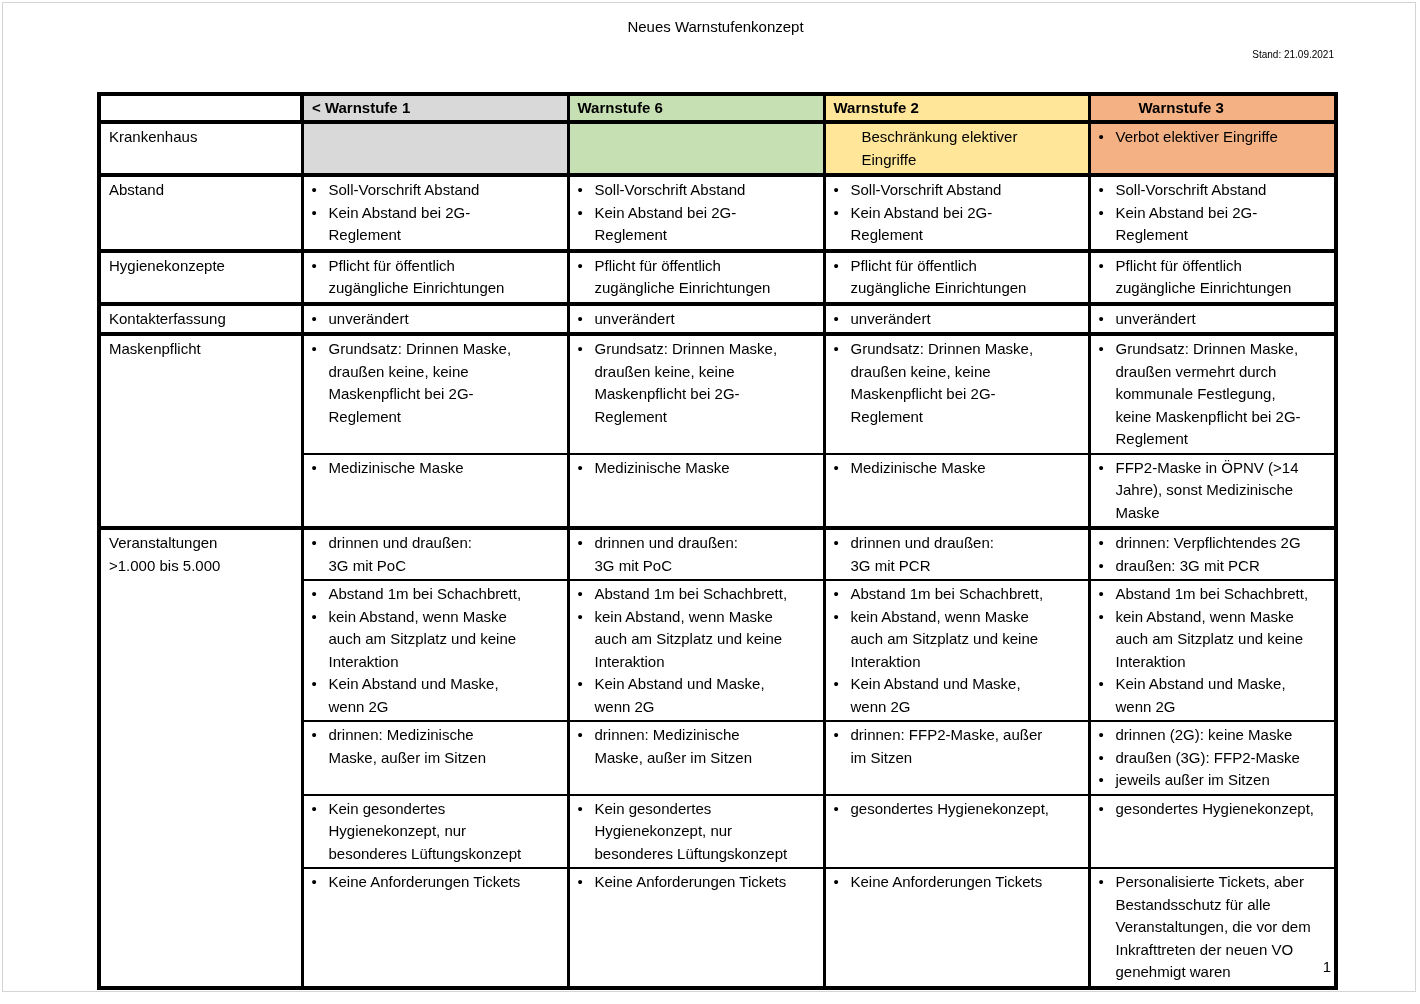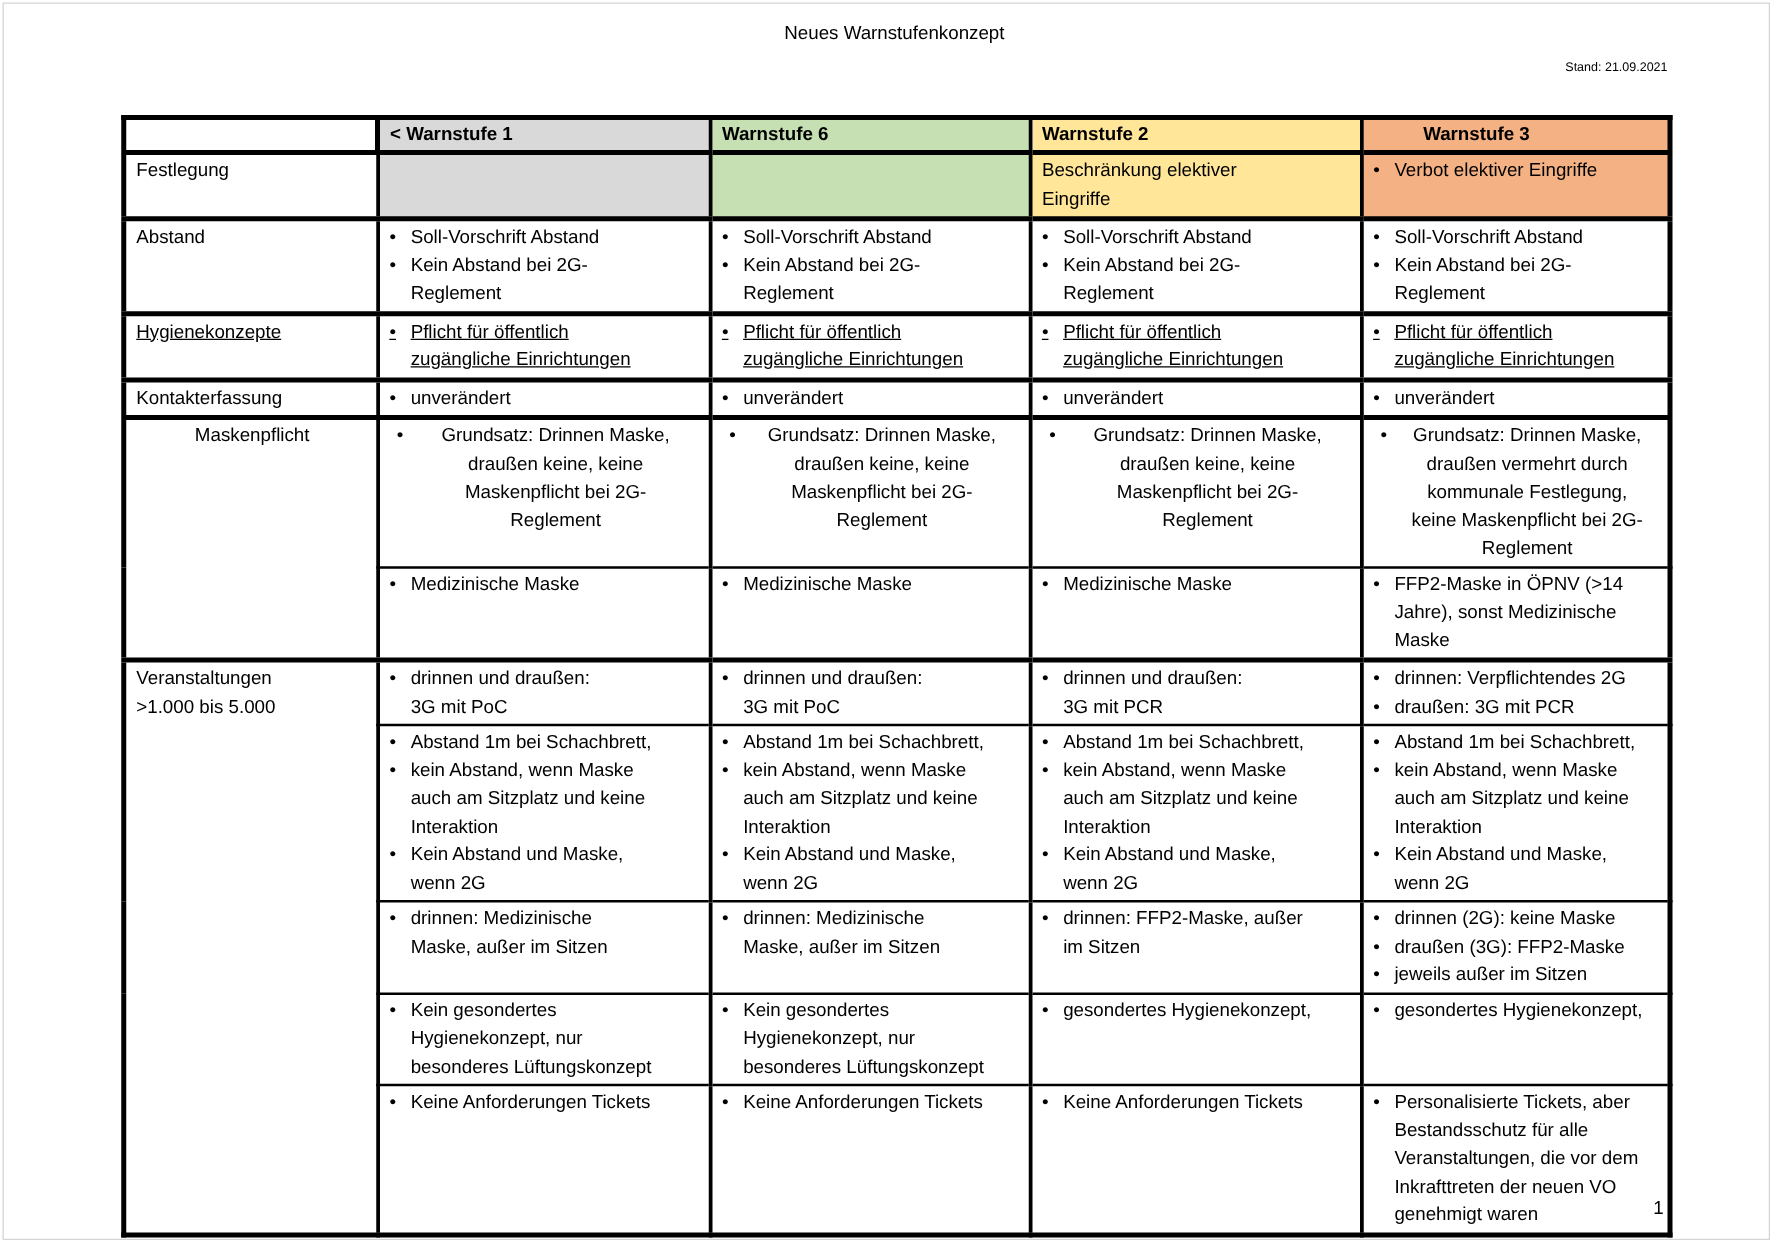--- a/index.html
+++ b/index.html
@@ -46,34 +46,34 @@
     margin-top: 16px;
   }
   .warn-table thead th.corner { border-right-width: 4px; background: #fff; }
   .warn-table tr.group-start td { border-top-width: 4px; }
 
   .label-cell { background: #fff; white-space: pre-line; }
 
   
   .warn-table tbody tr:nth-child(1)  td { height: 50px;  }
   .warn-table tbody tr:nth-child(2)  td { height: 74px;  }
-  .warn-table tbody tr:nth-child(3)  td { height: 50px; text-decoration: underline;  }
+  .warn-table tbody tr:nth-child(3)  td { height: 50px;  }
   .warn-table tbody tr:nth-child(4)  td { height: 30px;  }
-  .warn-table tbody tr:nth-child(5)  td { height: 115px; text-align: center; }
+  .warn-table tbody tr:nth-child(5)  td { height: 115px; }
   .warn-table tbody tr:nth-child(6)  td { height: 71px;  }
   .warn-table tbody tr:nth-child(7)  td { height: 49px;  }
   .warn-table tbody tr:nth-child(8)  td { height: 137px; }
   .warn-table tbody tr:nth-child(9)  td { height: 72px;  }
   .warn-table tbody tr:nth-child(10) td { height: 70px;  }
   .warn-table tbody tr:nth-child(11) td { height: 110px; }
 
   .bullet-row { display: flex; align-items: flex-start; }
   .bullet-marker { flex: 0 0 17px; width: 17px; }
   .bullet-text { flex: 1 1 auto; white-space: pre-line; }
-  .plain-text { white-space: pre-line; }
+  .plain-text { white-space: pre-line; margin-left: 28px; }
 </style>
 </head>
 <body>
 
 <div class="page-border"></div>
 
 <div class="doc-title">Neues Warnstufenkonzept</div>
 <div class="doc-stand">Stand: 21.09.2021</div>
 
 <table class="warn-table">
@@ -88,21 +88,21 @@
     <tr>
         <th class="corner"></th>
         <th style="background: rgb(217, 217, 217);">&lt; Warnstufe 1</th>
         <th style="background: rgb(198, 224, 180);">Warnstufe 6</th>
         <th style="background: rgb(255, 230, 153);">Warnstufe 2</th>
         <th style="background: rgb(244, 177, 131); padding-left: 48px;">Warnstufe 3</th>
       </tr>
   </thead>
   <tbody>
       <tr class="group-start">
-        <td class="label-cell" rowspan="1">Festlegung</td>
+        <td class="label-cell" rowspan="1">Krankenhaus</td>
         <td style="background: rgb(217, 217, 217);"></td>
         <td style="background: rgb(198, 224, 180);"></td>
         <td style="background: rgb(255, 230, 153);">
           <div class="plain-text">Beschränkung elektiver
 Eingriffe</div>
         </td>
         <td style="background: rgb(244, 177, 131);">
           <div class="bullet-row">
             <span class="bullet-marker">•</span>
             <span class="bullet-text">Verbot elektiver Eingriffe</span>

